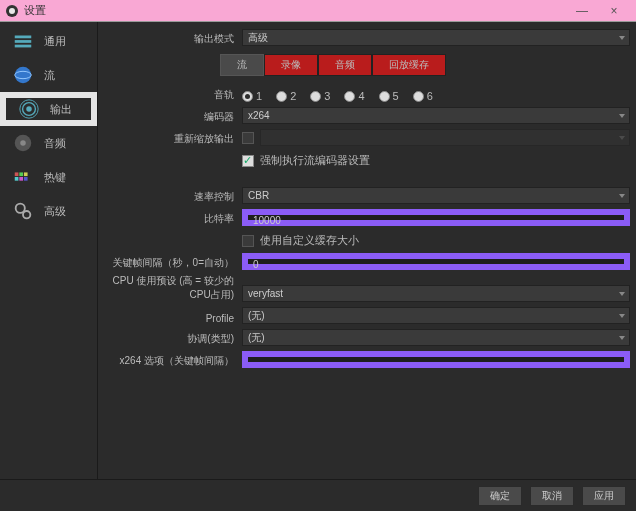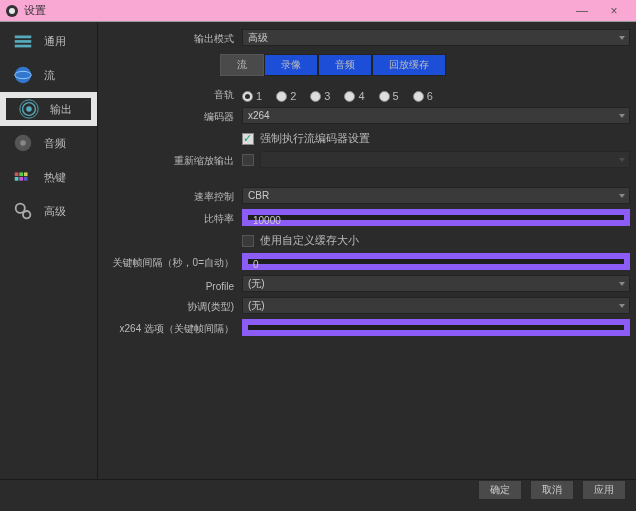--- a/index.html
+++ b/index.html
@@ -16,31 +16,31 @@
 .side-icon{width:22px;height:22px;display:flex;align-items:center;justify-content:center}
 .side-icon svg{width:22px;height:22px}
 .content{flex:1;padding:6px 6px 0 6px;display:flex;flex-direction:column;overflow:hidden}
 .row{display:flex;align-items:flex-end;margin-bottom:4px;min-height:18px}
 .lbl{width:138px;text-align:right;padding-right:8px;color:#bbb;font-size:10px}
 .val{flex:1;display:flex;align-items:center;gap:6px}
 .combo{flex:1;background:#3a3a3a;border:1px solid #222;height:17px;line-height:15px;padding:0 5px;color:#ccc;position:relative;font-size:10px}
 .combo:after{content:"";position:absolute;right:4px;top:6px;border-left:3px solid transparent;border-right:3px solid transparent;border-top:4px solid #888}
 .input{flex:1;background:#1e1e1e;border:6px solid #8b5cf6;height:17px;padding:0 5px;color:#ccc;font-size:10px}
 .tabs{display:flex;gap:0;margin-left:116px;margin-bottom:8px;margin-top:4px}
-.tab{padding:3px 16px;background:#1d4ed8;border:1px solid #222;cursor:pointer;font-size:10px}
+.tab{padding:3px 16px;background:#b91c1c;border:1px solid #222;cursor:pointer;font-size:10px}
 .tab.active{background:#4a4a4a;border-color:#555}
 .radiogrp{display:flex;gap:14px;align-items:center}
 .radio{display:flex;align-items:center;gap:3px;cursor:pointer}
 .radio-dot{width:11px;height:11px;border-radius:50%;background:#ddd;border:1px solid #888;position:relative}
 .radio.sel .radio-dot:after{content:"";position:absolute;top:2px;left:2px;width:5px;height:5px;border-radius:50%;background:#2b2b2b}
 .chk{width:12px;height:12px;background:#ddd;border:1px solid #888;display:inline-block;position:relative;cursor:pointer}
 .chk.on:after{content:"✓";position:absolute;top:-2px;left:0;font-size:11px;color:#1a6}
 .chk.off{background:#3a3a3a;border-color:#555}
 .spacer{height:14px}
-.footer{height:32px;background:#2b2b2b;border-top:1px solid #1a1a1a;display:flex;justify-content:flex-end;align-items:flex-start;gap:8px;padding-right:10px}
+.footer{height:32px;background:#2b2b2b;border-top:1px solid #1a1a1a;display:flex;justify-content:flex-end;align-items:center;gap:8px;padding-right:10px}
 .btn{min-width:44px;height:20px;background:#4a4a4a;border:1px solid #2a2a2a;color:#ccc;cursor:pointer;font-size:10px;display:flex;align-items:center;justify-content:center;padding:0 8px}
 </style>
 </head>
 <body>
 
 <div class="titlebar">
   <span class="appicon"></span>
   <span class="title">设置</span>
   <span class="winbtn">—</span>
   <span class="winbtn">×</span>
@@ -157,35 +157,35 @@
     </div>
 
     <div class="row">
       <div class="lbl">编码器</div>
       <div class="val">
           <div class="combo">x264</div>
         </div>
     </div>
 
     <div class="row">
+      <div class="lbl">重新缩放输出</div>
+      <div class="val">
+        <span class="chk off"></span>
+        <div class="combo" style="opacity:.35"></div>
+      </div>
+    </div>
+
+    <div class="row">
       <div class="lbl"></div>
       <div class="val">
         <span class="chk on"></span>
         <span>强制执行流编码器设置</span>
       </div>
     </div>
 
-    <div class="row">
-      <div class="lbl">重新缩放输出</div>
-      <div class="val">
-        <span class="chk off"></span>
-        <div class="combo" style="opacity:.35"></div>
-      </div>
-    </div>
-
     <div class="spacer"></div>
 
     <div class="row">
       <div class="lbl">速率控制</div>
       <div class="val">
           <div class="combo">CBR</div>
         </div>
     </div>
 
     <div class="row">
@@ -203,20 +203,26 @@
       </div>
     </div>
 
     <div class="row">
       <div class="lbl">关键帧间隔（秒，0=自动）</div>
       <div class="val">
           <div class="input">0</div>
         </div>
     </div>
 
+    <div class="row">
+      <div class="lbl">CPU 使用预设 (高 = 较少的 CPU占用)</div>
+      <div class="val">
+          <div class="combo">veryfast</div>
+        </div>
+    </div>
 
     <div class="row">
       <div class="lbl">Profile</div>
       <div class="val">
           <div class="combo">(无)</div>
         </div>
     </div>
 
     <div class="row">
       <div class="lbl">协调(类型)</div>

